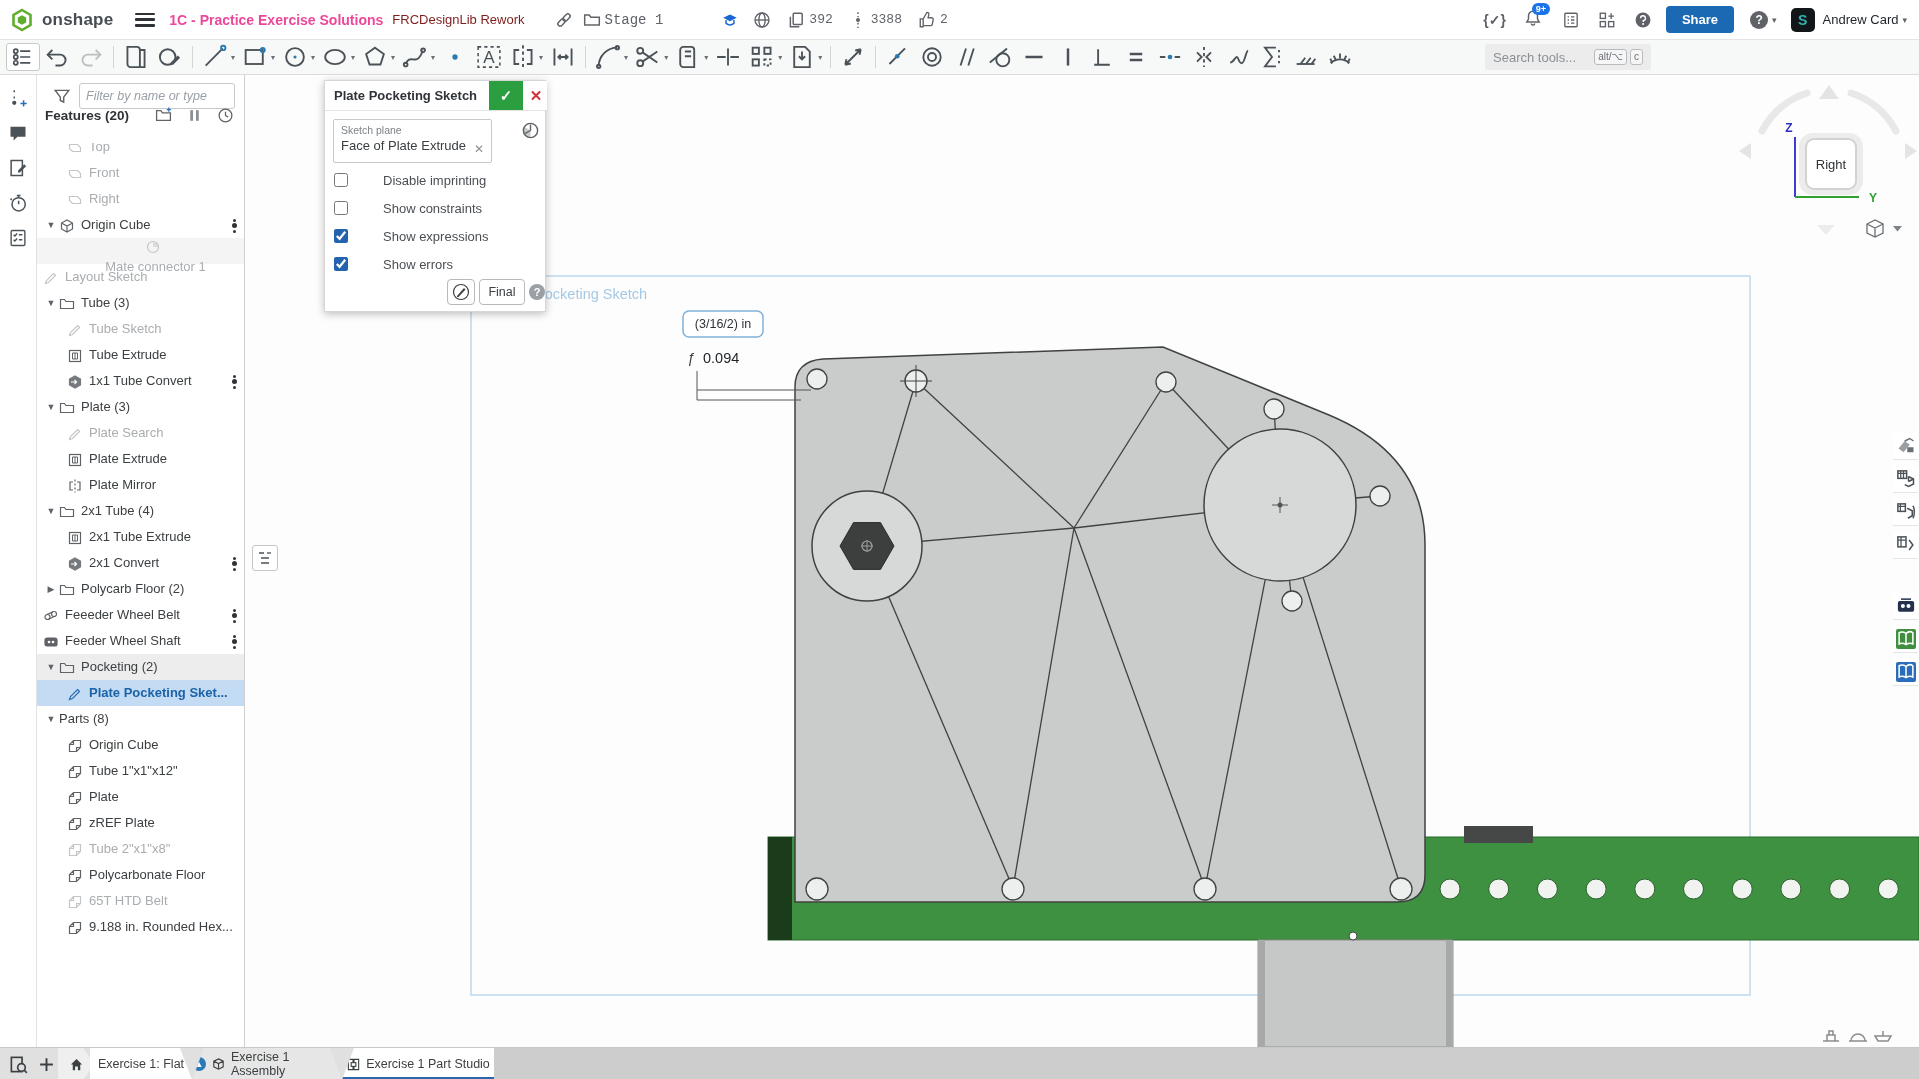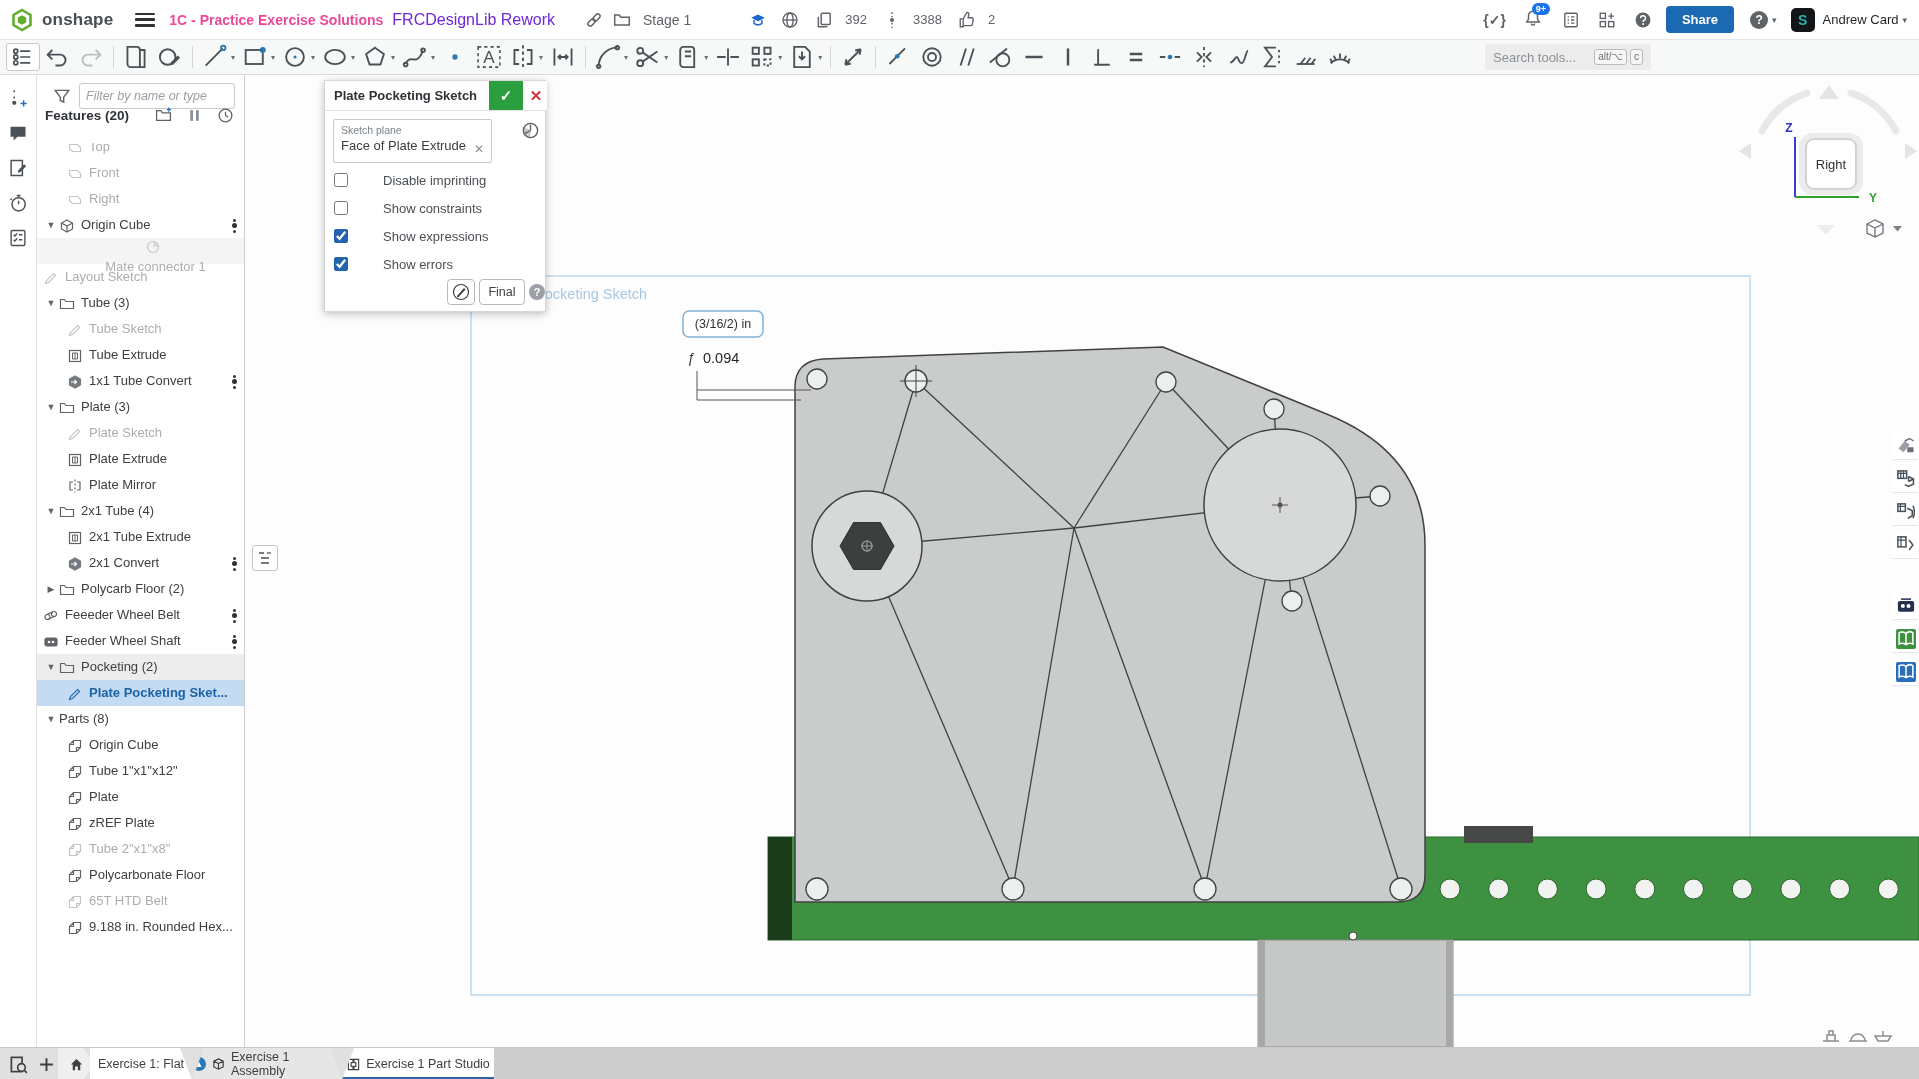--- a/index.html
+++ b/index.html
@@ -7,23 +7,23 @@
     font-family:"Liberation Sans", sans-serif; color:#333; }
 
   
   #topbar { position:absolute; top:0; left:0; right:0; height:40px; background:#fff;
     border-bottom:1px solid #e4e4e4; display:flex; align-items:center; z-index:60; }
   .logo-mark { width:24px; height:24px; margin-left:10px; }
   .logo-word { font-size:17px; font-weight:bold; color:#474d52; margin-left:8px; letter-spacing:.2px; }
   .burger { width:20px; height:14px; margin-left:22px; display:flex; flex-direction:column; justify-content:space-between; cursor:pointer; }
   .burger span { height:2.5px; background:#2f3337; border-radius:1px; }
   .doc-title { font-size:14px; font-weight:bold; color:#ec4899; margin-left:14px; white-space:nowrap; }
-  .doc-sub { font-size:16px; color:#6d28d9; margin-left:9px; white-space:nowrap; }
+  .doc-sub { font-size:13px; color:#7f1d1d; margin-left:9px; white-space:nowrap; }
   .tb-ic { width:18px; height:18px; color:#5f6368; flex:none; }
-  .tb-num { font-size:13px; color:#5f6368; margin-left:12px; }
+  .tb-num { font-size:13px; color:#5f6368; margin-left:4px;font-family:Liberation Mono, monospace; }
   .share-btn { background:#1b68b3; color:#fff; font-size:13px; font-weight:bold;
     border:none; border-radius:4px; padding:6px 16px; margin-left:14px; cursor:pointer; }
   .badge { position:absolute; top:-6px; right:-8px; background:#1a73e8; color:#fff;
     font-size:9px; font-weight:bold; border-radius:7px; padding:1px 4px; }
   .avatar { width:24px; height:24px; background:#131619; border-radius:5px; color:#2fb3ae;
     font-weight:bold; font-size:14px; display:flex; align-items:center; justify-content:center; margin-left:14px; }
   .username { font-size:13px; color:#1f2327; margin-left:8px; }
   .caret { font-size:9px; color:#5f6368; margin-left:4px; }
   .help-circ { width:18px; height:18px; border-radius:50%; background:#5f6368; color:#fff;
     font-size:12px; font-weight:bold; display:flex; align-items:center; justify-content:center; margin-left:16px; }
@@ -577,21 +577,21 @@
         <span class="chv">▼</span>
         <span class="ti"><svg viewBox="0 0 16 16" fill="none" stroke="currentColor" stroke-width="1.2" style="width:100%;height:100%">
             <path d="M1.5 3.5h4l1.5 2h7.5v7h-13z"></path>
           </svg></span>
         <span>Plate (3)</span>
       </div>
       <div class="trow dim" style="padding-left: 30px;">
         <span class="ti"><svg viewBox="0 0 16 16" fill="none" stroke="currentColor" stroke-width="1.2" style="width:100%;height:100%">
             <path d="M2.5 13.5l1-3 7-7 2 2-7 7z M10.5 3.5l2 2"></path>
           </svg></span>
-        <span>Plate Sketch</span>
+        <span>Plate Search</span>
       </div>
       <div class="trow" style="padding-left: 30px;">
         <span class="ti"><svg viewBox="0 0 16 16" fill="none" stroke="currentColor" stroke-width="1.2" style="width:100%;height:100%">
             <rect x="2.5" y="2.5" width="11" height="11"></rect>
             <path d="M5.5 5h5v6h-5z M5.5 5v6 M8 5v6 M10.5 5v6" stroke-width="1"></path>
           </svg></span>
         <span>Plate Extrude</span>
       </div>
       <div class="trow" style="padding-left: 30px;">
         <span class="ti"><svg viewBox="0 0 16 16" fill="none" stroke="currentColor" stroke-width="1.2" style="width:100%;height:100%">

